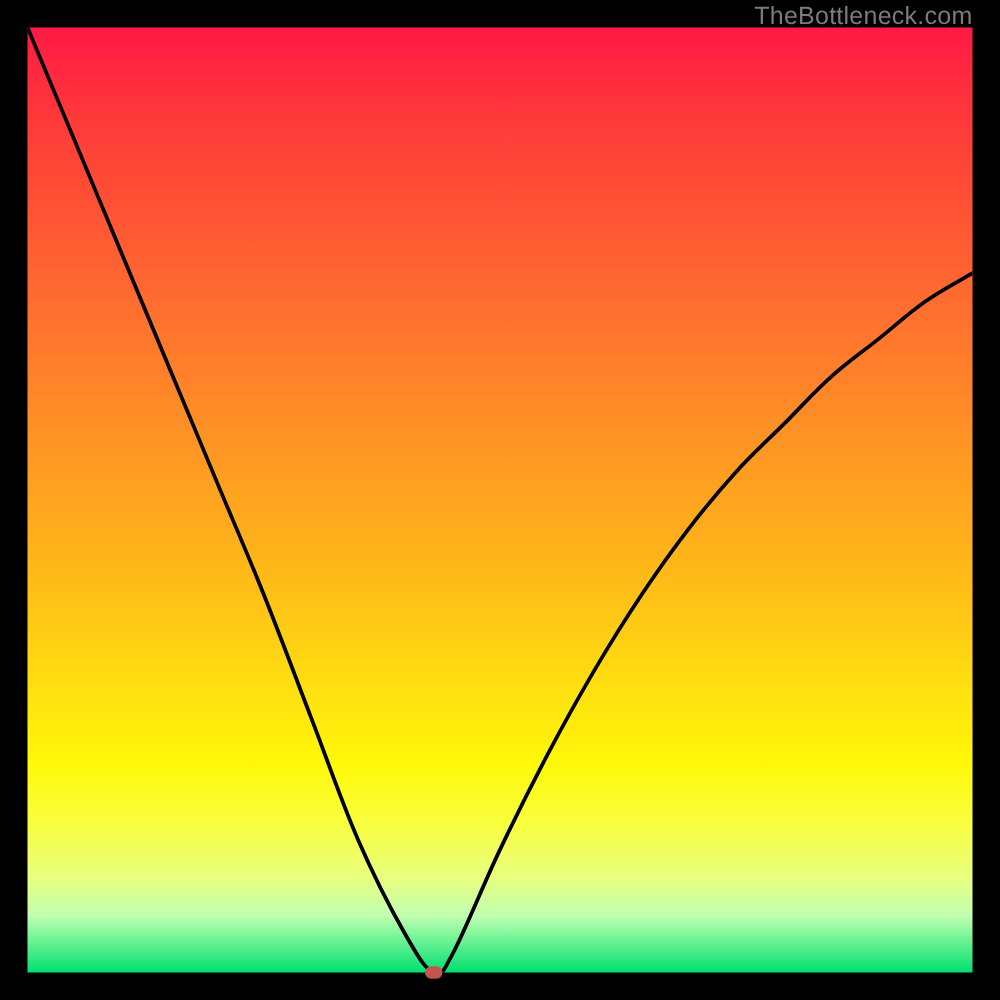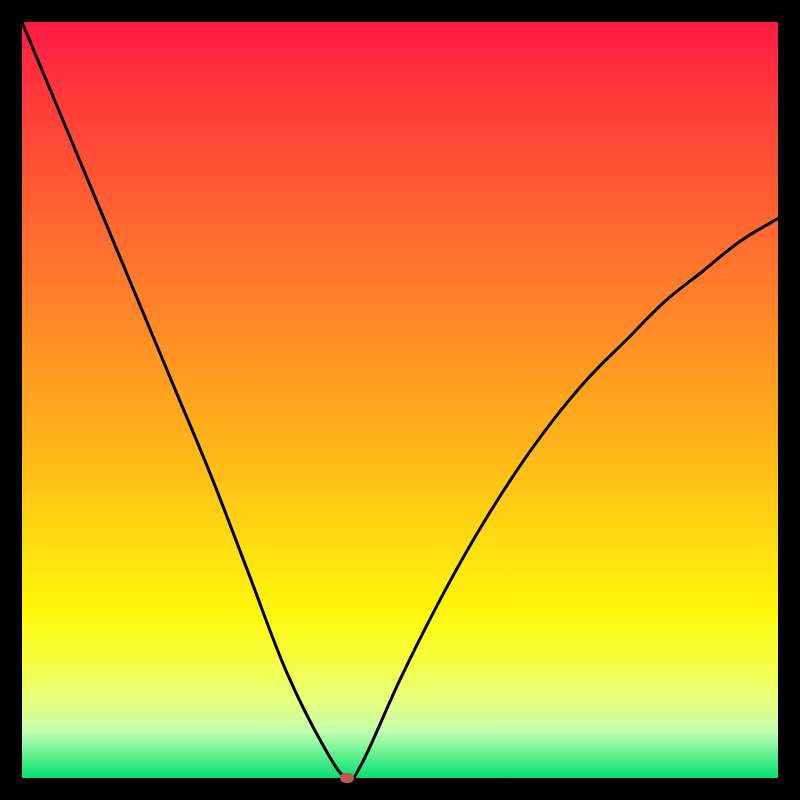--- a/index.html
+++ b/index.html
@@ -68,13 +68,14 @@
 </head>
 <body>
 
 <div class="frame">
   <div class="plot-area">
     <svg class="curve" viewBox="0 0 756 756" preserveAspectRatio="none">
       <path id="curve-path" d="M 0 0 C 6.804 16.329600000000003, 24.192000000000004 58.060800000000036, 37.800000000000004 90.72000000000003 C 51.408 123.37920000000003, 61.99200000000001 148.78079999999994, 75.60000000000001 181.43999999999994 C 89.20800000000001 214.09919999999994, 99.79199999999999 239.50079999999997, 113.39999999999999 272.15999999999997 C 127.008 304.81919999999997, 137.592 330.2208, 151.20000000000002 362.88 C 164.80800000000002 395.5392, 175.392 419.58, 189 453.59999999999997 C 202.608 487.61999999999995, 213.19199999999998 516.4992, 226.79999999999998 551.88 C 240.408 587.2608, 250.99199999999996 618.8616, 264.59999999999997 650.16 C 278.20799999999997 681.4584, 291.51360000000005 706.7088, 302.40000000000003 725.76 C 313.2864 744.8112, 318.276 753.2784, 325.08 756 C 331.88399999999996 758.7216, 330.6744 758.5704, 340.2 740.88 C 349.7256 723.1896, 364.392 686.2968000000001, 378 657.72 C 391.608 629.1432, 402.192 607.9752, 415.8 582.12 C 429.408 556.2648, 439.99199999999996 537.2135999999999, 453.59999999999997 514.0799999999999 C 467.20799999999997 490.9463999999999, 477.79200000000003 474.01199999999994, 491.40000000000003 453.59999999999997 C 505.00800000000004 433.188, 515.592 418.3704, 529.1999999999999 400.68 C 542.8079999999999 382.9896, 553.3919999999999 370.2888, 567 355.32 C 580.6080000000001 340.3512, 591.192 331.12800000000004, 604.8000000000001 317.52000000000004 C 618.4080000000001 303.91200000000003, 628.9920000000001 291.9672, 642.6 279.71999999999997 C 656.208 267.47279999999995, 666.792 260.36639999999994, 680.4 249.47999999999996 C 694.0079999999999 238.59359999999998, 704.5919999999999 228.76559999999998, 718.1999999999999 219.24 C 731.808 209.71440000000004, 749.196 200.64240000000004, 756 196.56000000000006" fill="none" stroke="#000000" stroke-width="3" stroke-linejoin="round" stroke-linecap="round"></path>
     </svg>
     <div id="marker" class="marker" style="left: 325.08px; top: 756px; background: rgb(192, 86, 78);"></div>
   </div>
+  <div class="watermark">TheBottleneck.com</div>
 </div>
 
 </body></html>

